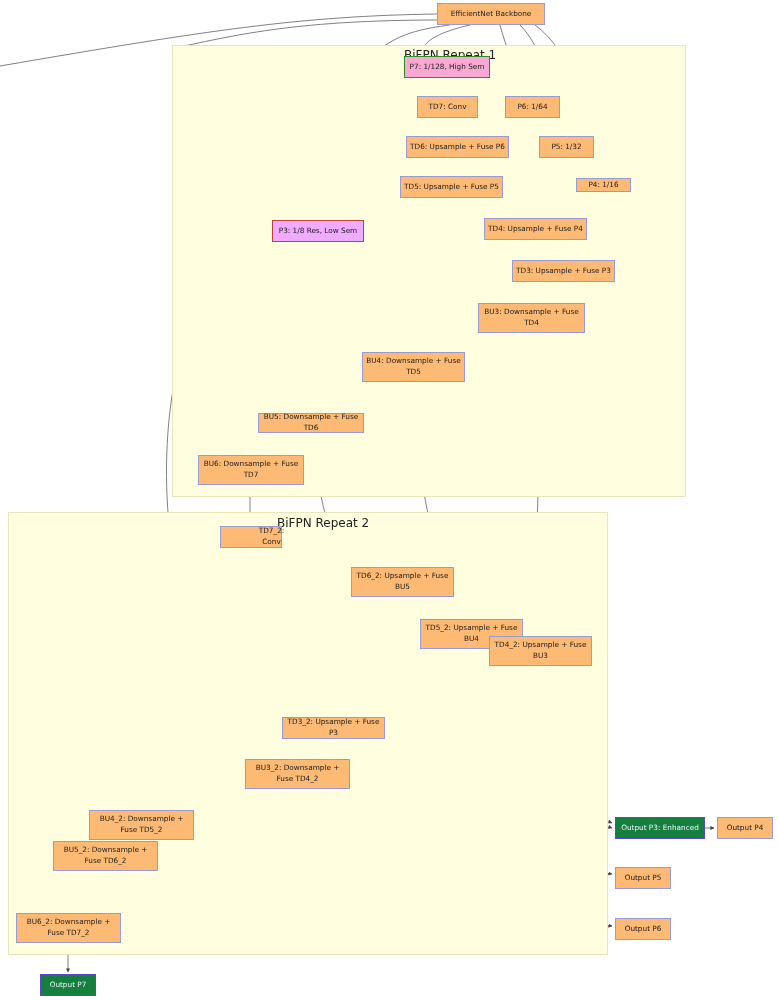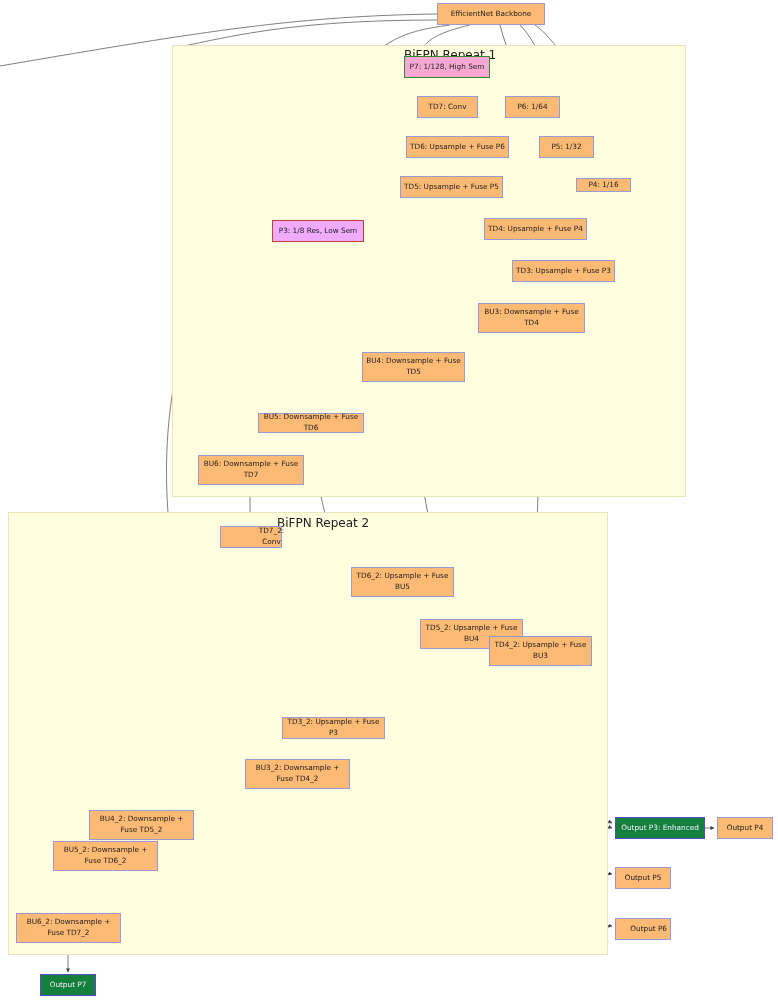--- a/index.html
+++ b/index.html
@@ -159,20 +159,20 @@
       </div>
       <div class="node purple" style="left: 615px; top: 817px; width: 90px; height: 22px;">
         <span>Output P3: Enhanced</span>
       </div>
       <div class="node " style="left: 717px; top: 817px; width: 56px; height: 22px;">
         <span>Output P4</span>
       </div>
       <div class="node " style="left: 615px; top: 867px; width: 56px; height: 22px;">
         <span>Output P5</span>
       </div>
-      <div class="node " style="left: 615px; top: 918px; width: 56px; height: 22px; justify-content: flex-end;">
+      <div class="node " style="left: 615px; top: 918px; width: 56px; height: 22px;">
         <span>Output P6</span>
       </div>
       <div class="node purple" style="left: 40px; top: 974px; width: 56px; height: 22px;">
         <span>Output P7</span>
       </div>
     </div>
 </div>
 
 </body></html>

